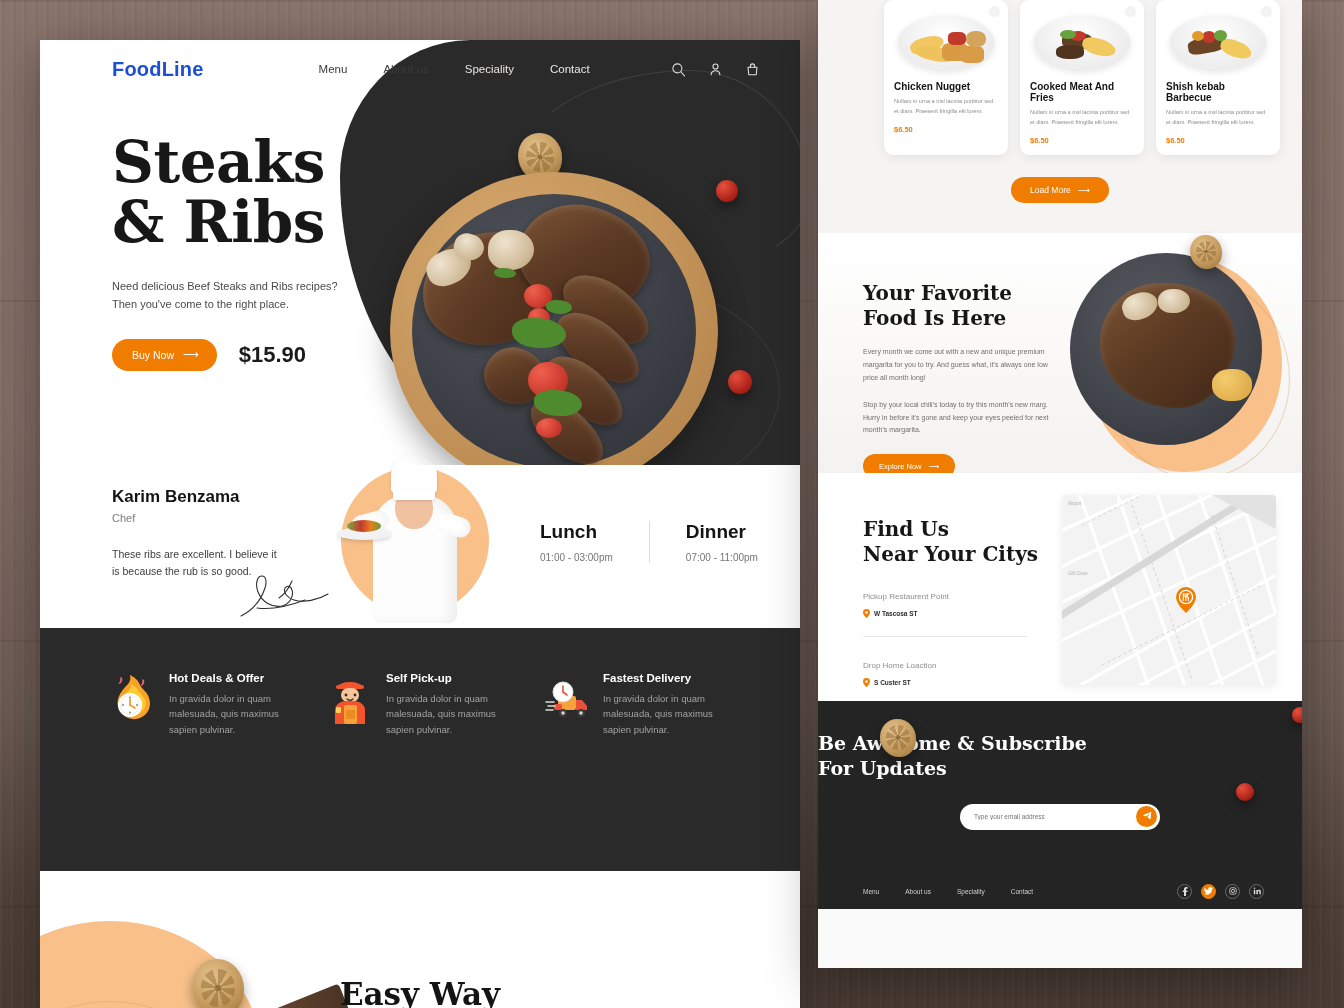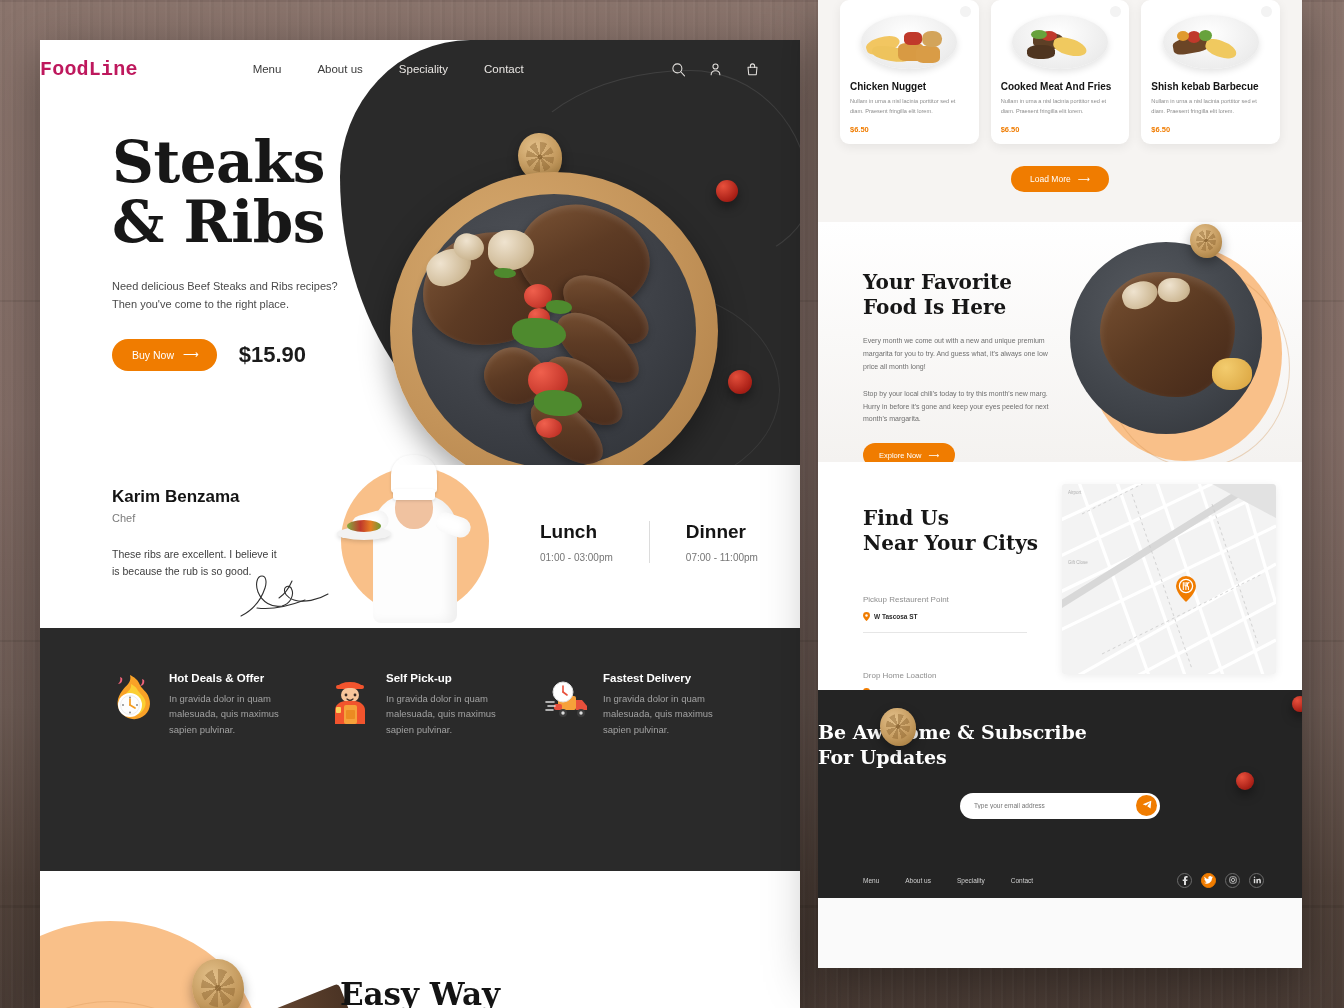--- a/index.html
+++ b/index.html
@@ -57,22 +57,22 @@
     border:1px solid rgba(255,255,255,.07);
     border-radius:50%;
   }
 
   
   .topbar{
     position:absolute; left:0; top:0; width:100%; height:58px;
     display:flex; align-items:center; z-index:9;
   }
   .logo{
-    font-family:Liberation Mono, monospace;
-    font-size:20px; font-weight:700; color:#be185d; letter-spacing:.2px;
+    margin-left:72px; font-family:Liberation Sans, sans-serif;
+    font-size:20px; font-weight:700; color:#1d4ed8; letter-spacing:.2px;
   }
   .nav{ display:flex; margin-left:115px; gap:36px; }
   .nav a{
     font-size:11.5px; color:#3a3a3a; text-decoration:none; white-space:nowrap;
   }
   .nav a.on-dark{ color:#e9e6e3; }
   .icons{ margin-left:auto; margin-right:40px; display:flex; gap:22px; align-items:center; }
   .icons svg{ display:block; }
 
   
@@ -229,21 +229,21 @@
   .easy-board::after{
     content:""; position:absolute; left:-22px; top:3px; width:34px; height:26px;
     border-radius:50%;
     background:radial-gradient(circle at 35% 30%,#f6d79a,#dcae5c);
   }
 
   
   .rp-cards{
     background:#f6f4f2; padding:0 22px 30px; position:relative;
   }
-  .cards-row{ display:flex; gap:12px; padding-top:0; }
+  .cards-row{ display:flex; gap:12px; padding-top:0;margin-left:44px; }
   .fcard{
     flex:1; background:#fff; border-radius:9px; padding:0 10px 10px;
     box-shadow:0 3px 11px rgba(0,0,0,.07); position:relative; overflow:hidden;
   }
   .fcard-img{ height:75px; position:relative; margin:0 -4px; }
   .plate-round{
     position:absolute; left:50%; transform:translateX(-50%); bottom:6px;
     width:96px; height:54px; border-radius:50%;
     background:radial-gradient(ellipse at 48% 35%,#ffffff,#ececec 72%,#d6d6d6 100%);
     box-shadow:0 3px 7px rgba(0,0,0,.11);
@@ -298,21 +298,21 @@
     box-shadow:inset 0 4px 9px rgba(255,255,255,.12);
   }
 
   .rp-find{
     background:#fff; position:relative; height:228px; padding:44px 0 0 45px;
   }
   .rp-find h2{
     font-family:"DejaVu Serif", serif; font-size:20px; line-height:1.28;
     color:#161616; font-weight:700;
   }
-  .loc-block{ margin-top:38px; width:164px; border-bottom:1px solid #e6e6e6; padding-bottom:11px; }
+  .loc-block{ margin-top:24px; width:164px; border-bottom:1px solid #e6e6e6; padding-bottom:18px; }
   .loc-label{ font-size:8px; color:#8e8e8e; }
   .loc-value{ font-size:6.5px; font-weight:700; color:#2b2b2b; margin-top:8px; display:flex; align-items:center; gap:4px; }
   .pin-dot{ width:7px; height:9px; flex:none; }
   .map{
     position:absolute; right:26px; top:22px; width:214px; height:190px;
     background:#f2f2f2; border-radius:4px; overflow:hidden;
     box-shadow:0 2px 9px rgba(0,0,0,.08);
   }
   .map svg{ display:block; }
   .map-pin{

